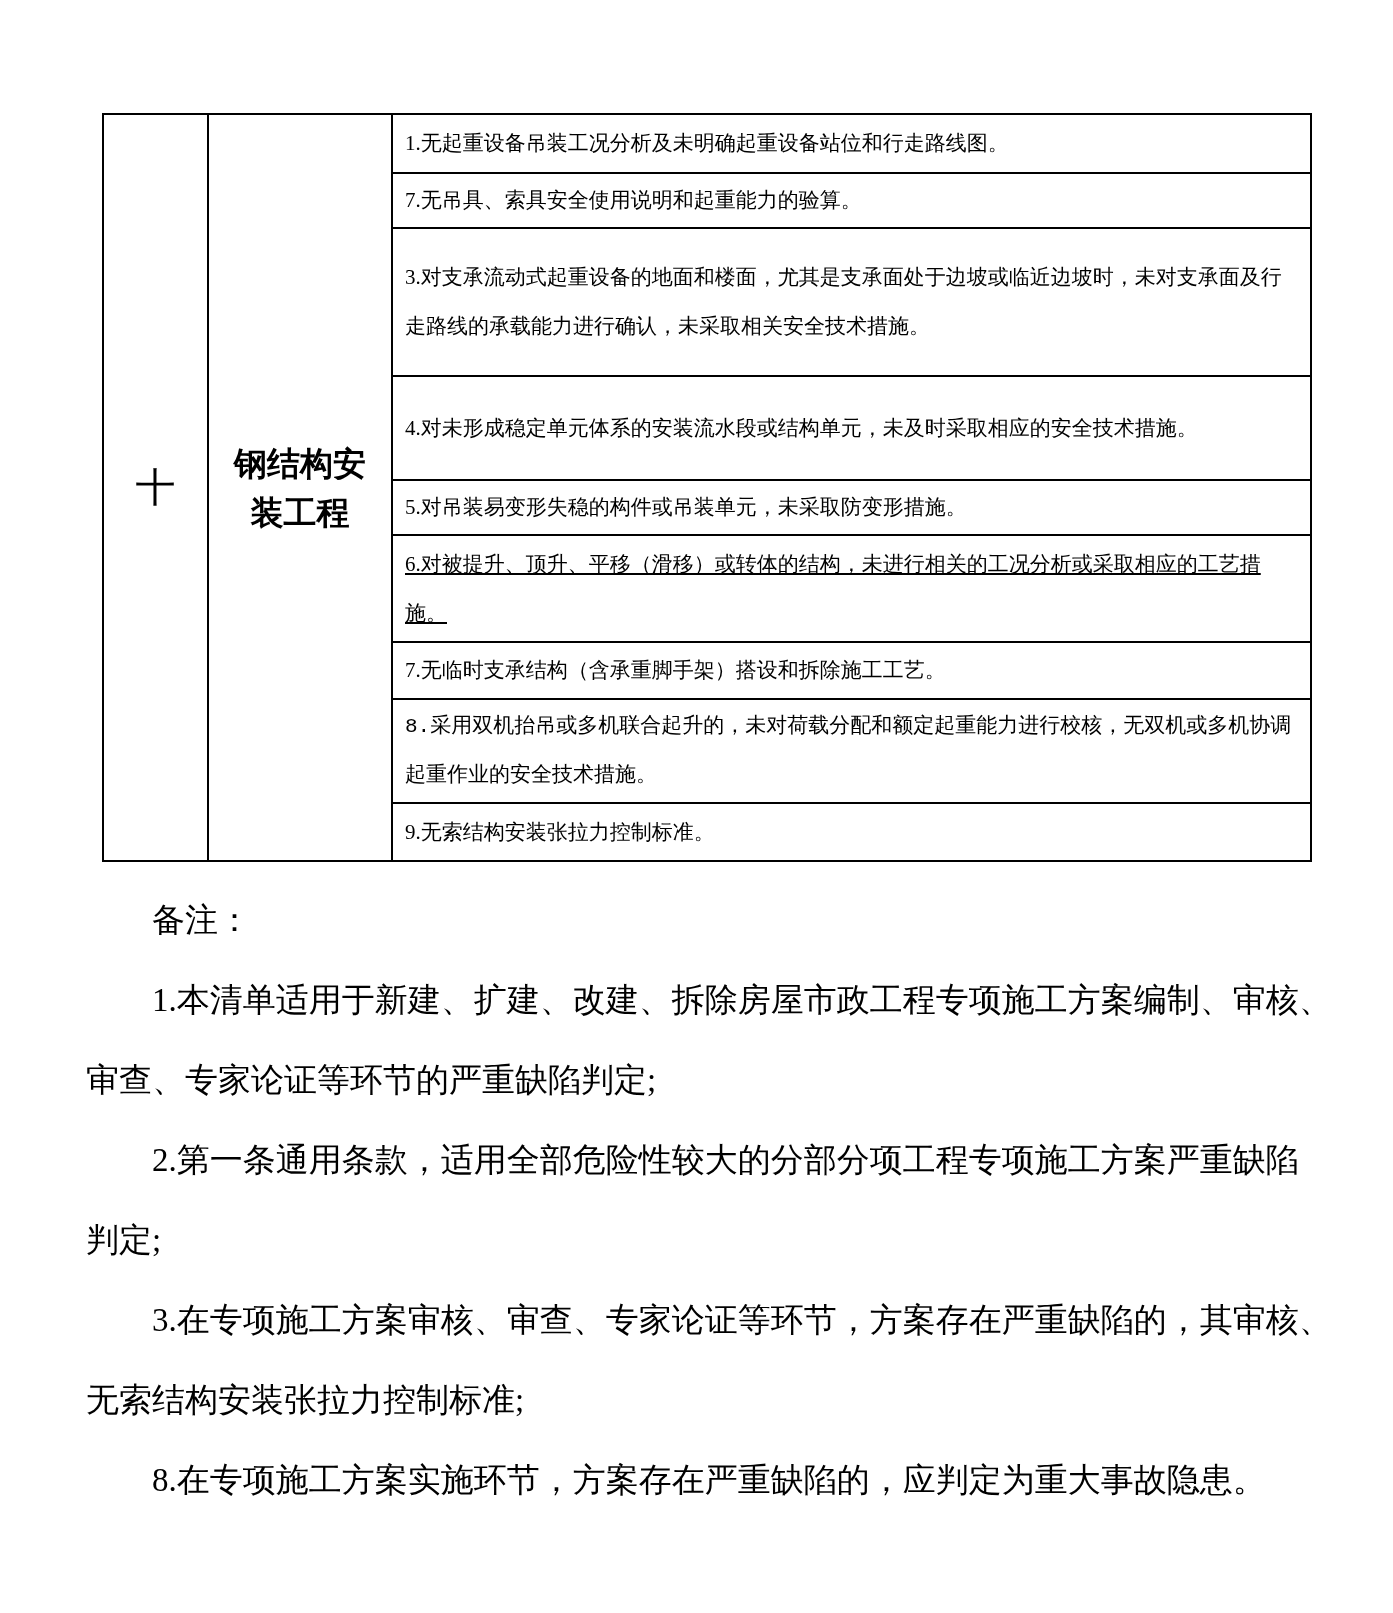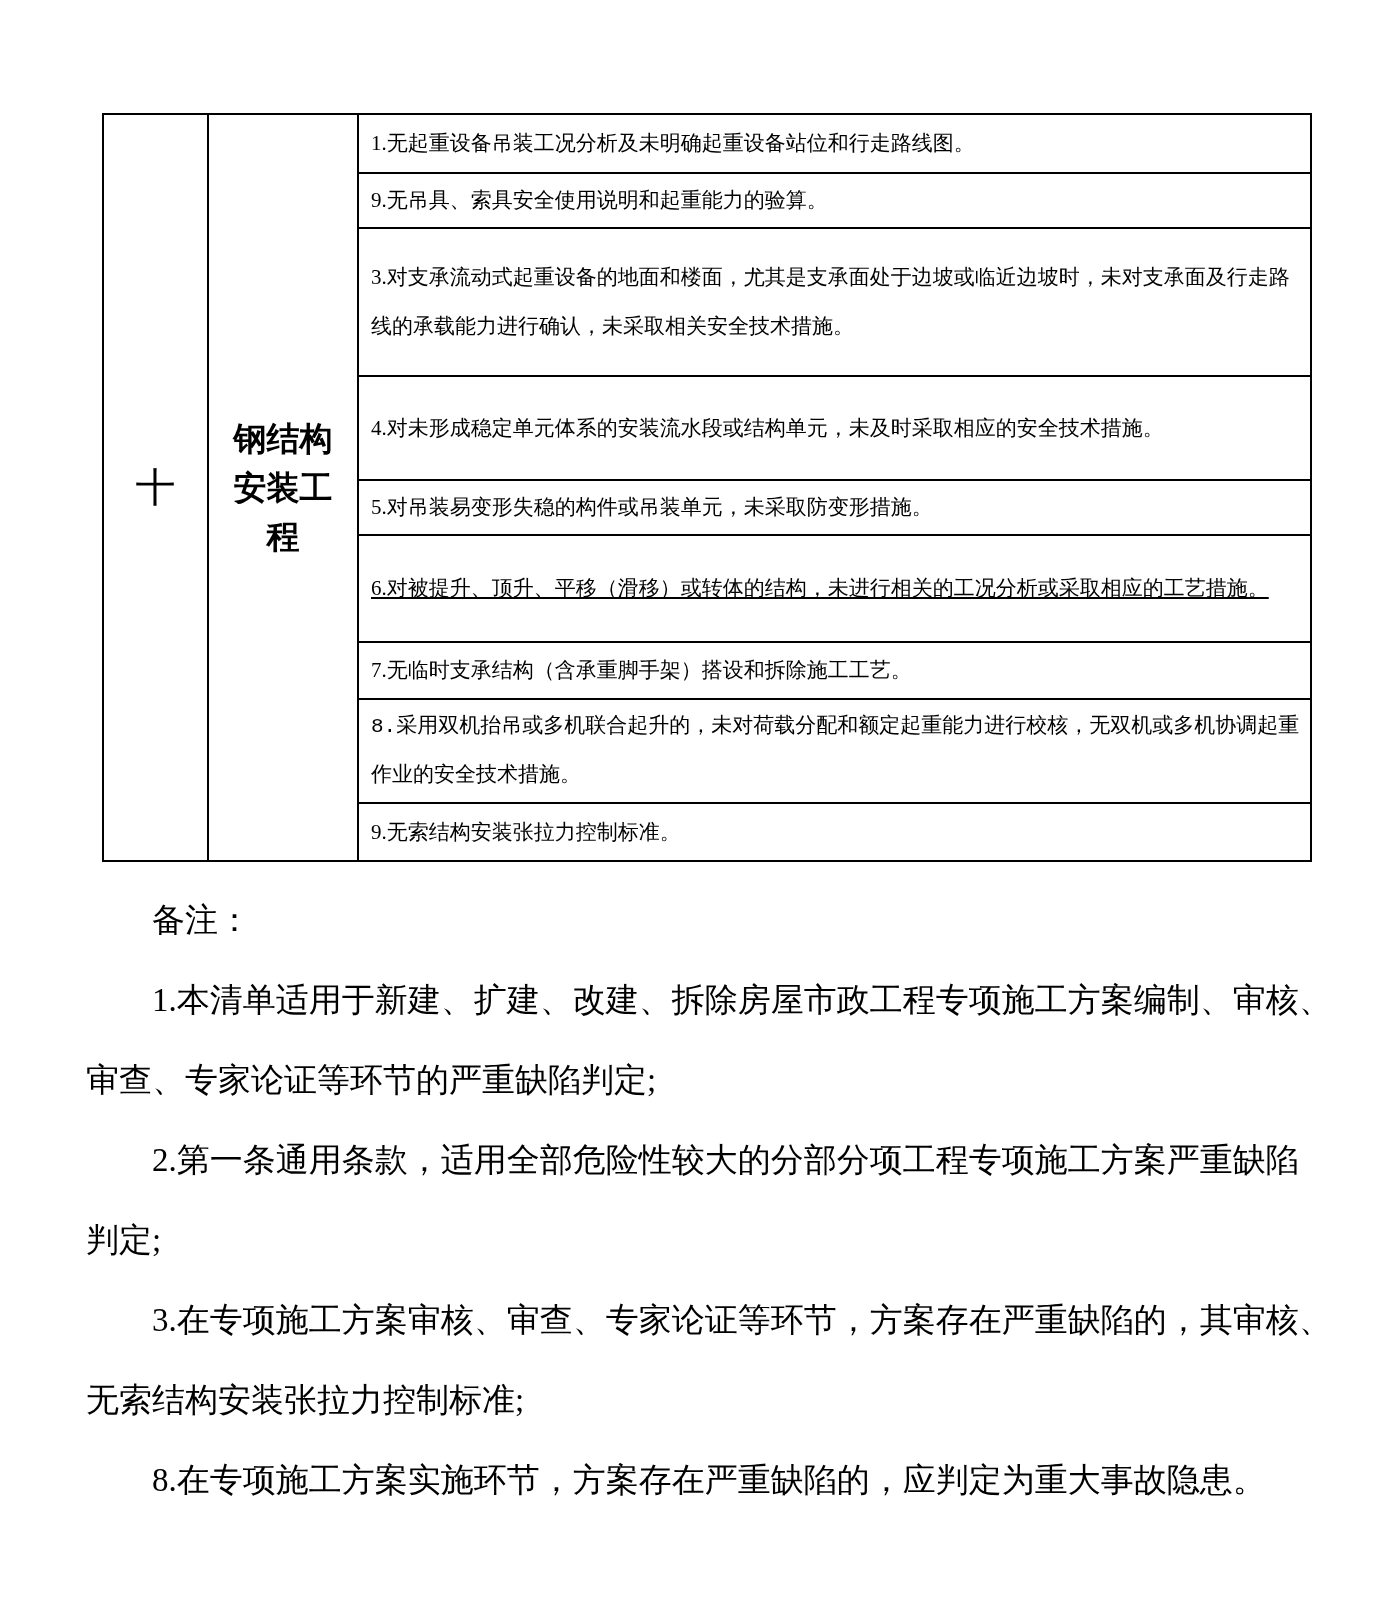--- a/index.html
+++ b/index.html
@@ -37,21 +37,21 @@
     vertical-align: middle;
     box-sizing: border-box;
   }
   td.col-num {
     width: 105px;
     text-align: center;
     font-size: 40px;
     font-family: "Liberation Serif", serif;
   }
   td.col-cat {
-    width: 150px;
+    width: 184px;
     text-align: center;
     font-size: 33px;
     font-weight: 700;
     font-family: "Liberation Sans", sans-serif;
     line-height: 49px;
     padding: 0 14px;
   }
   td.col-item {
     font-size: 21px;
     line-height: 49px;
@@ -92,21 +92,21 @@
 <div class="page">
 
   <table class="defect-table">
     <tbody>
       <tr class="h1">
         <td class="col-num" rowspan="9">十</td>
         <td class="col-cat" rowspan="9">钢结构安装工程</td>
         <td class="col-item">1.无起重设备吊装工况分析及未明确起重设备站位和行走路线图。</td>
       </tr>
       <tr class="h2">
-        <td class="col-item">9.无吊具、索具安全使用说明和起重能力的验算。</td>
+        <td class="col-item">7.无吊具、索具安全使用说明和起重能力的验算。</td>
       </tr>
       <tr class="h3">
         <td class="col-item">3.对支承流动式起重设备的地面和楼面，尤其是支承面处于边坡或临近边坡时，未对支承面及行走路线的承载能力进行确认，未采取相关安全技术措施。</td>
       </tr>
       <tr class="h4">
         <td class="col-item">4.对未形成稳定单元体系的安装流水段或结构单元，未及时采取相应的安全技术措施。</td>
       </tr>
       <tr class="h5">
         <td class="col-item">5.对吊装易变形失稳的构件或吊装单元，未采取防变形措施。</td>
       </tr>

